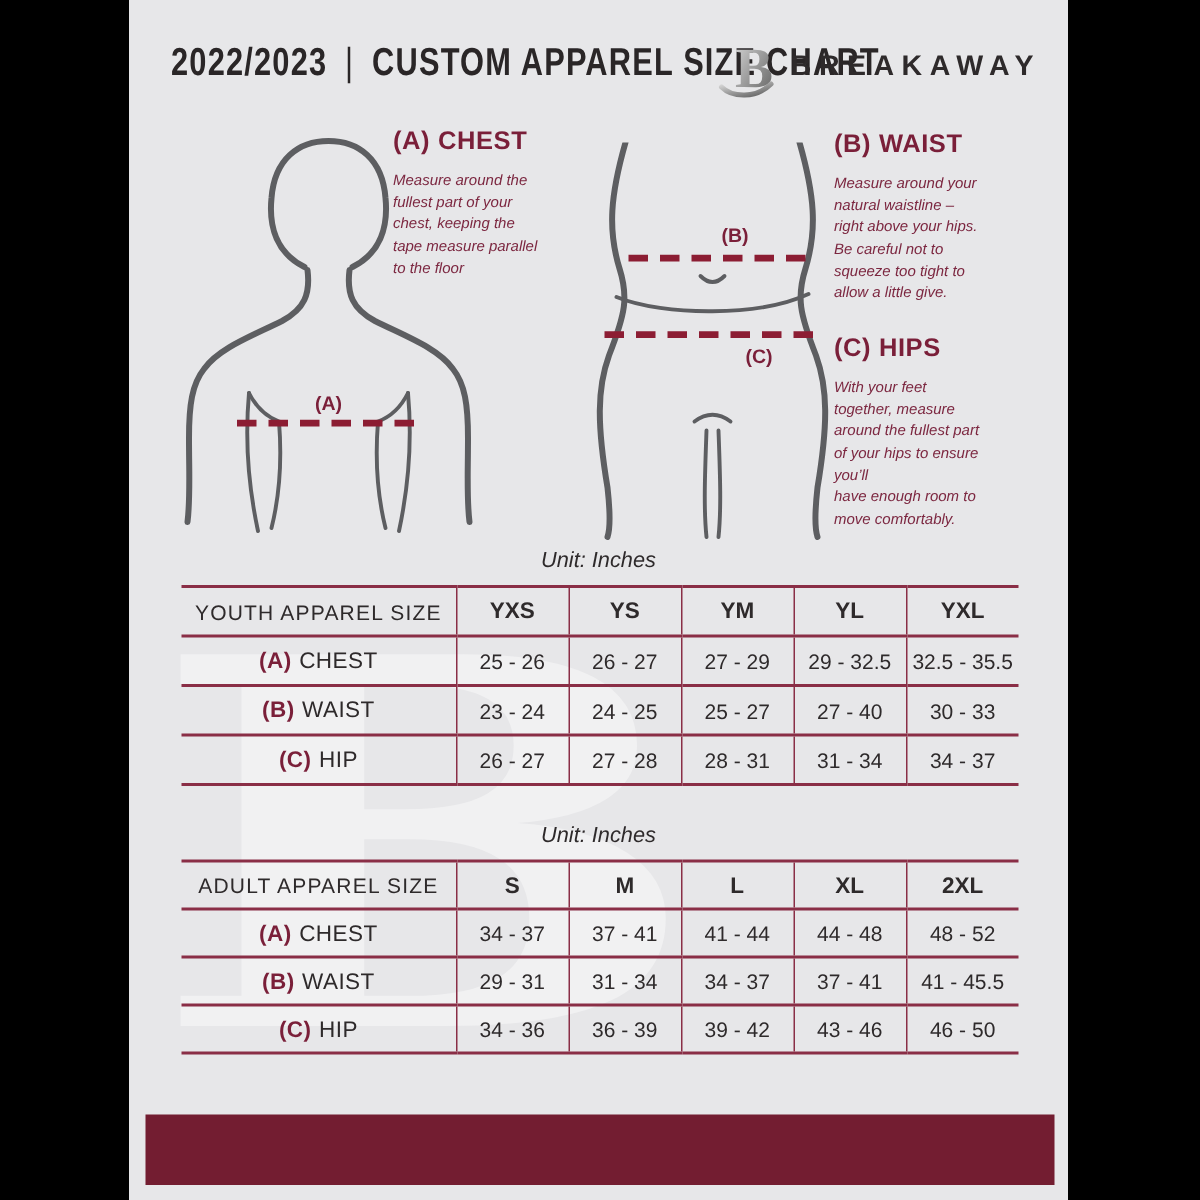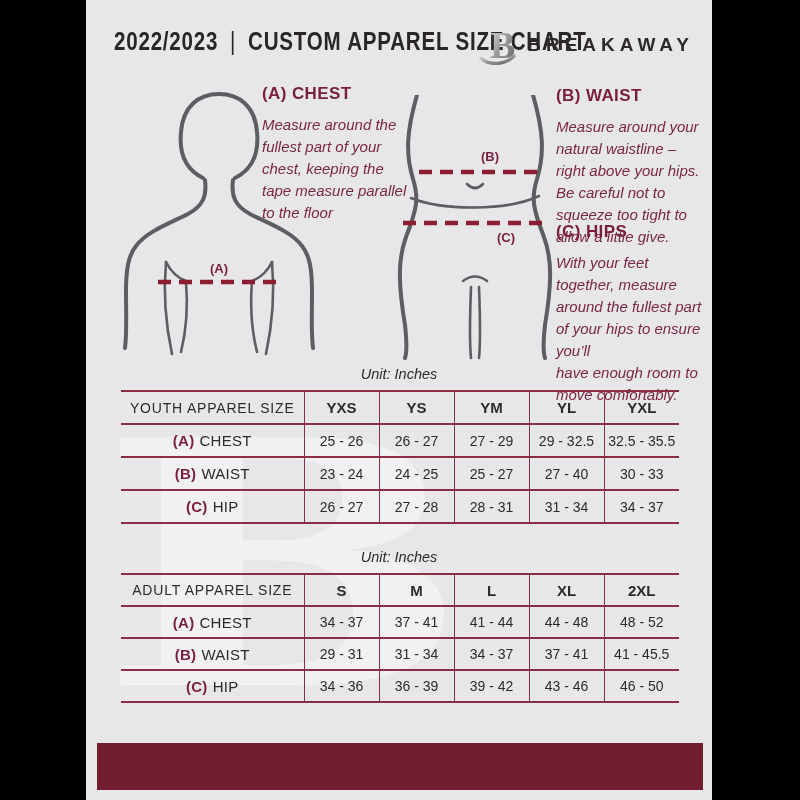--- a/index.html
+++ b/index.html
@@ -30,21 +30,21 @@
   .brand{right:18px;top:22px;display:flex;align-items:center;gap:9px;}
   .brand-name{font-weight:bold;font-size:19px;letter-spacing:5px;color:#2e2a2b;}
 
   
   .fig{position:absolute;}
   .fig path{fill:none;stroke:#5d5e61;stroke-linecap:round;}
   .fig .dash{stroke:#8c1d33;stroke-width:4.5;stroke-dasharray:13 8;stroke-linecap:butt;}
   .fig text{font-family:"Liberation Sans",sans-serif;font-weight:bold;font-size:13px;fill:#7a1f39;}
   .guide-text{position:absolute;width:158px;}
   .guide-h{font-weight:bold;font-size:17px;color:#7a1f39;letter-spacing:.4px;margin:0 0 10px 0;}
-  .guide-p{font-style:italic;font-size:15px;line-height:1.47;color:#7c2740;
+  .guide-p{font-style:italic;font-size:10px;line-height:1.47;color:#7c2740;
     white-space:pre-line;margin:0;}
 
   
   .table-block{left:0;right:0;text-align:center;}
   .tbl-title{font-weight:bold;font-size:15.5px;letter-spacing:.7px;color:#2e2a2b;line-height:20px;}
   .tbl-unit{font-style:italic;font-size:14.5px;color:#2e2a2b;line-height:20px;}
   table.size{border-collapse:collapse;margin:6px 0 0 35px;width:558px;table-layout:fixed;}
   table.size col.c0{width:183px;}
   table.size col.cv{width:75px;}
   table.size td,table.size th{

